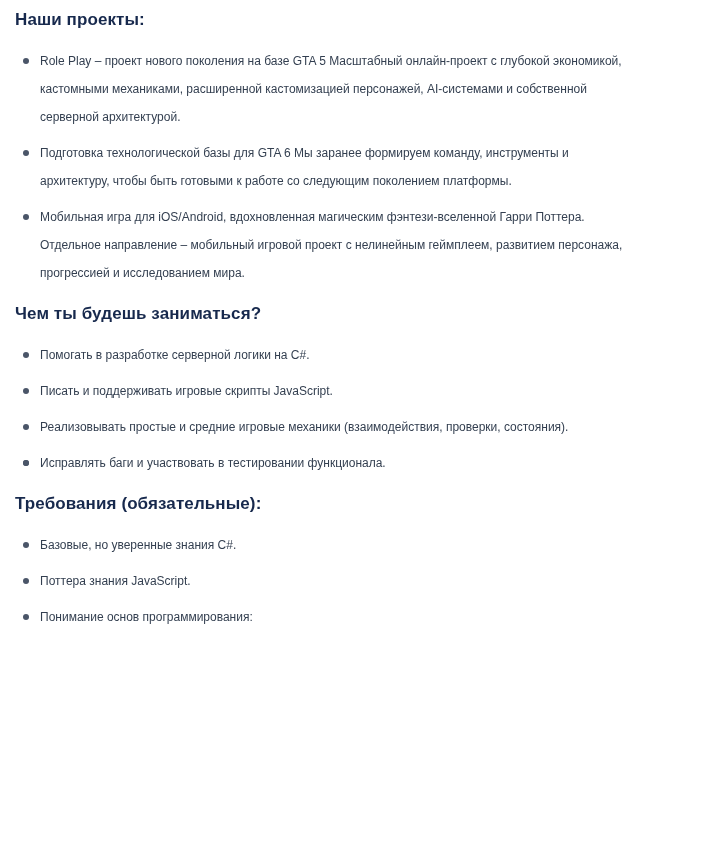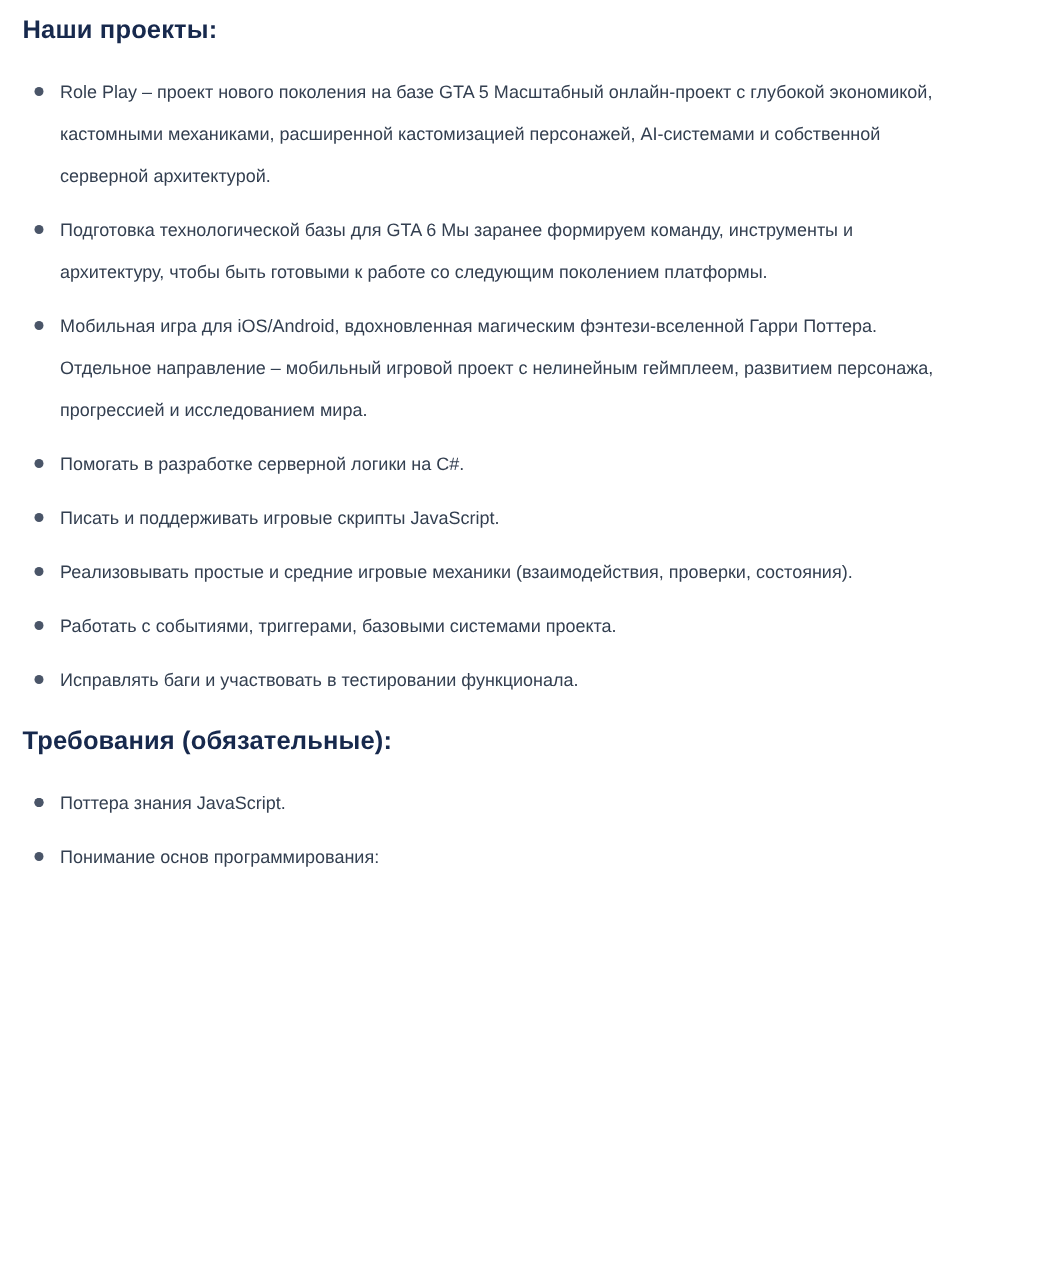--- a/index.html
+++ b/index.html
@@ -80,49 +80,50 @@
         <span>Подготовка технологической базы для GTA 6 Мы заранее формируем команду, инструменты и архитектуру, чтобы быть готовыми к работе со следующим поколением платформы.</span>
       </li>
       <li>
         <span class="dot"></span>
         <span>Мобильная игра для iOS/Android, вдохновленная магическим фэнтези-вселенной Гарри Поттера. Отдельное направление – мобильный игровой проект с нелинейным геймплеем, развитием персонажа, прогрессией и исследованием мира.</span>
       </li>
     </ul>
   </section>
 
   <section>
+    <h3 class="section-heading">Чем ты будешь заниматься?</h3>
     <ul class="bullet-list">
       <li>
         <span class="dot"></span>
         <span>Помогать в разработке серверной логики на C#.</span>
       </li>
       <li>
         <span class="dot"></span>
         <span>Писать и поддерживать игровые скрипты JavaScript.</span>
       </li>
       <li>
         <span class="dot"></span>
         <span>Реализовывать простые и средние игровые механики (взаимодействия, проверки, состояния).</span>
       </li>
       <li>
         <span class="dot"></span>
-        <span>Работать с событиями, триггерами, базовыми системами проекта.</span>
       </li>
       <li>
         <span class="dot"></span>
         <span>Исправлять баги и участвовать в тестировании функционала.</span>
       </li>
     </ul>
   </section>
 
   <section>
     <h3 class="section-heading">Требования (обязательные):</h3>
     <ul class="bullet-list">
       <li>
         <span class="dot"></span>
+        <span>Базовые, но уверенные знания C#.</span>
       </li>
       <li>
         <span class="dot"></span>
         <span>Поттера знания JavaScript.</span>
       </li>
       <li>
         <span class="dot"></span>
         <span>Понимание основ программирования:</span>
       </li>
     </ul>

